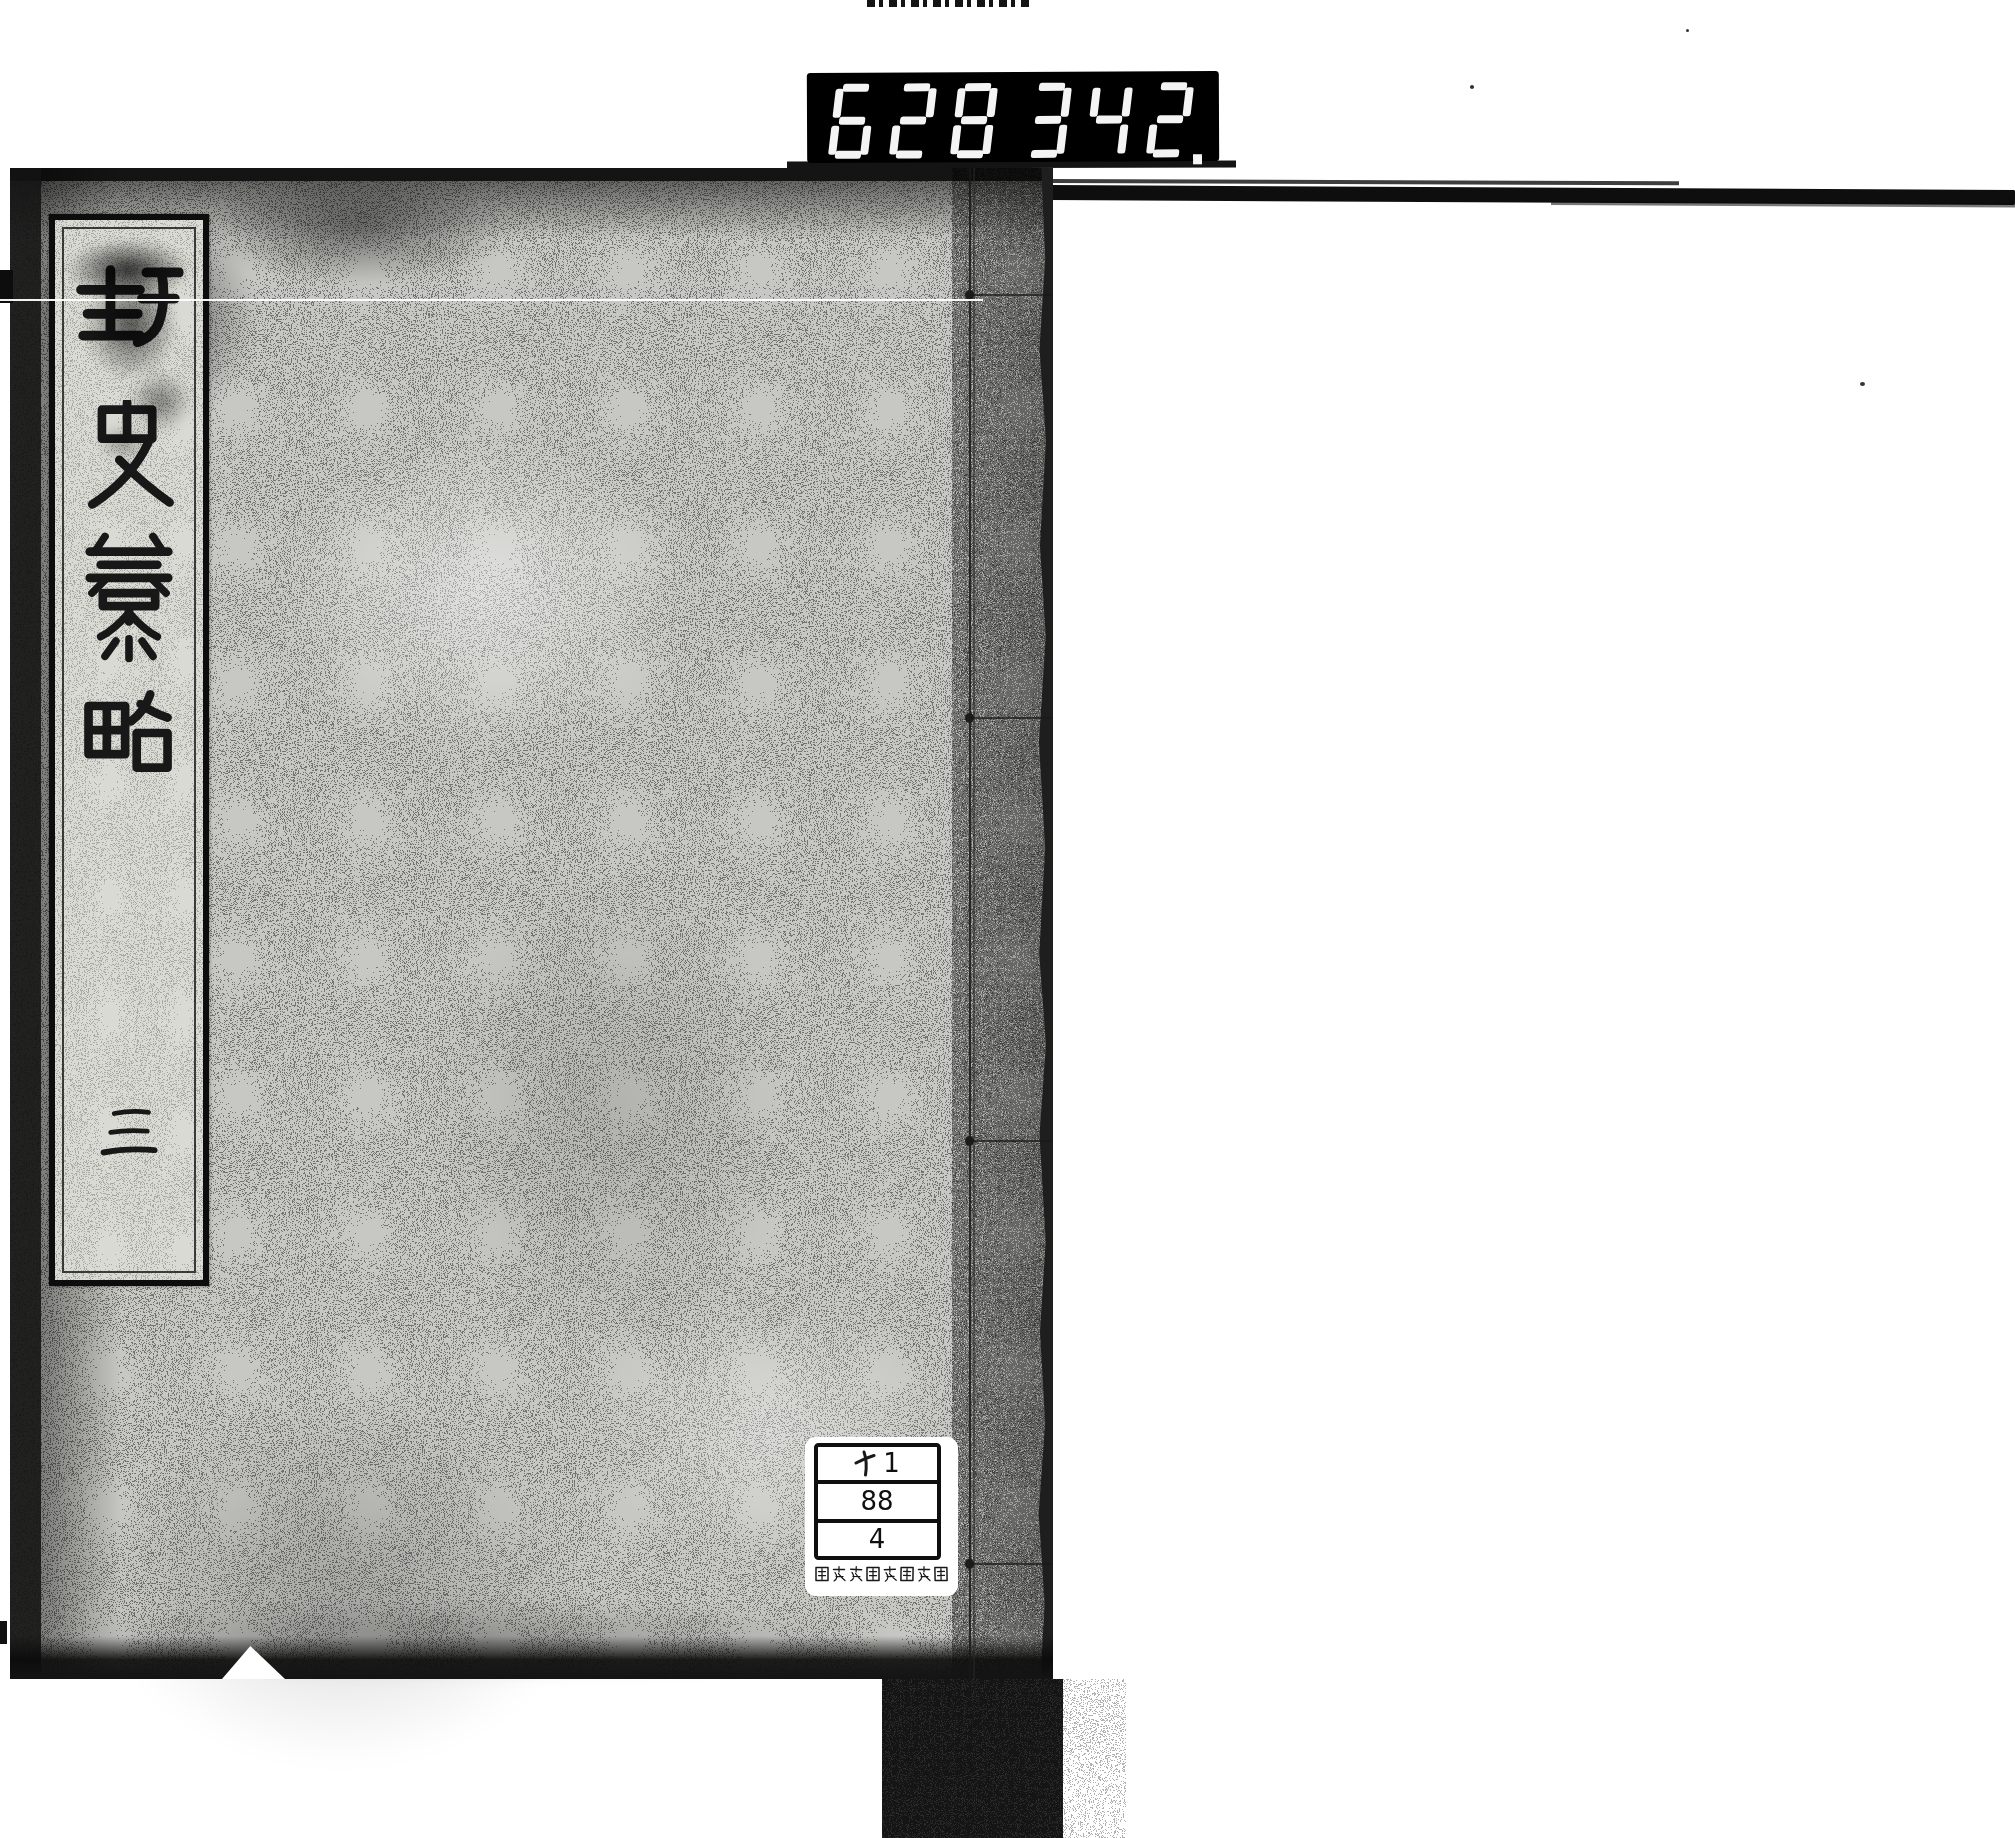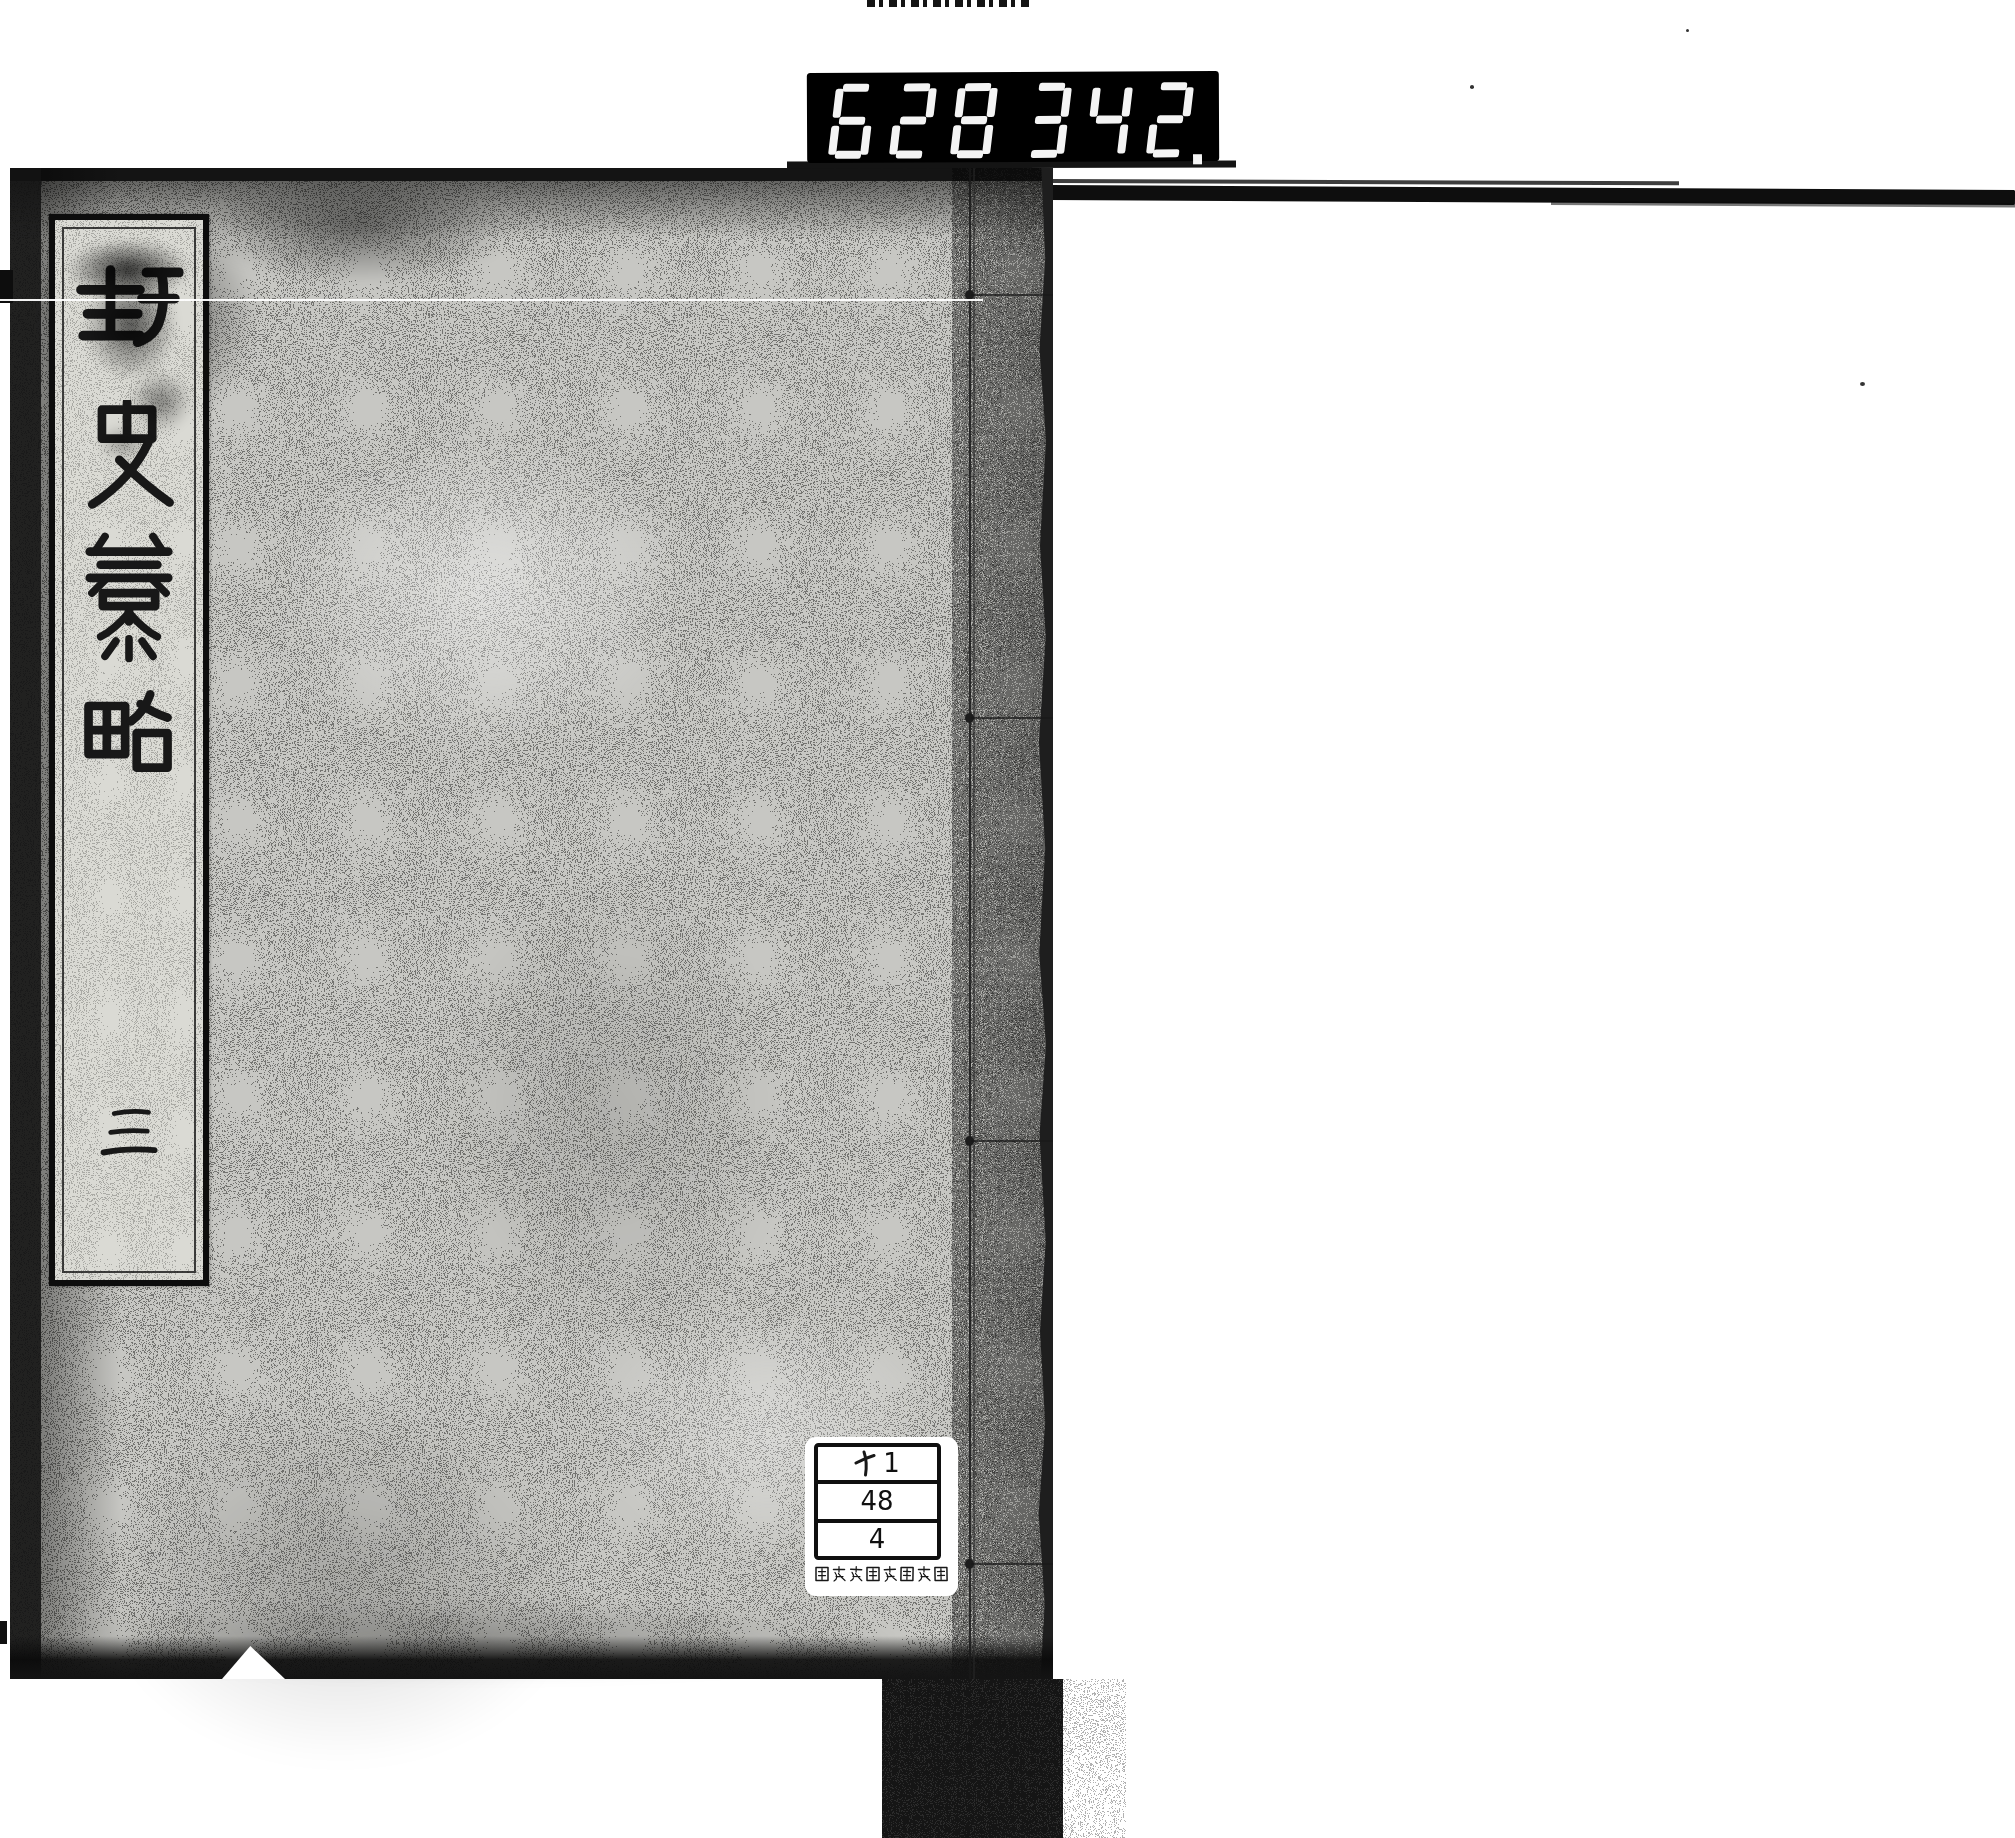--- a/index.html
+++ b/index.html
@@ -307,21 +307,21 @@
     <div id="call-box">
       <div class="call-row" id="call-row1">
         <svg id="ya-glyph" viewBox="0 0 44 58" aria-hidden="true">
           <path class="stroke" stroke-width="6" d="M4 28 Q20 19 40 13"></path>
           <path class="stroke" stroke-width="6" d="M20 6 Q27 26 23 52"></path>
         </svg>
         <span class="hidetext" id="ya-text">ヤ</span>
         <span>1</span>
       </div>
       <div class="call-row" id="call-row2">
-        <span>48</span>
+        <span>88</span>
       </div>
       <div class="call-row" id="call-row3">
         <span>4</span>
       </div>
     </div>
     <div id="inst-caption">
       <svg viewBox="0 0 272 40" aria-hidden="true">
         <use href="#kz1" x="2" y="3" width="30" height="34"></use>
         <use href="#kz2" x="36" y="3" width="30" height="34"></use>
         <use href="#kz2" x="70" y="3" width="30" height="34" transform="rotate(2 85 20)"></use>

